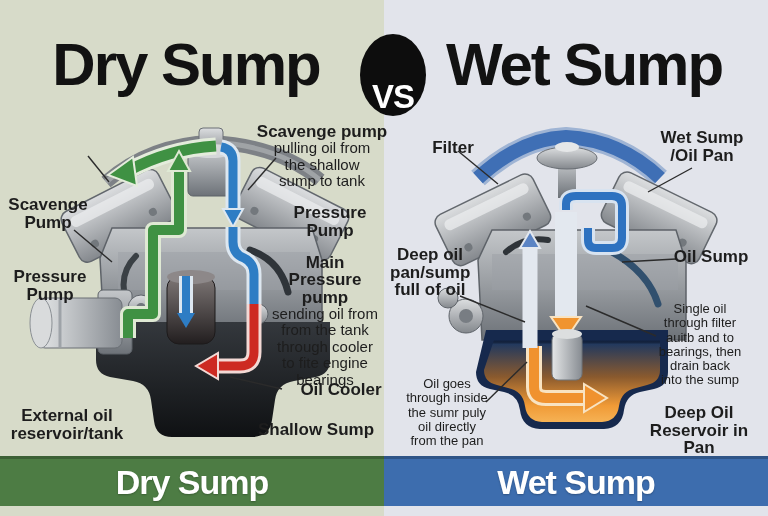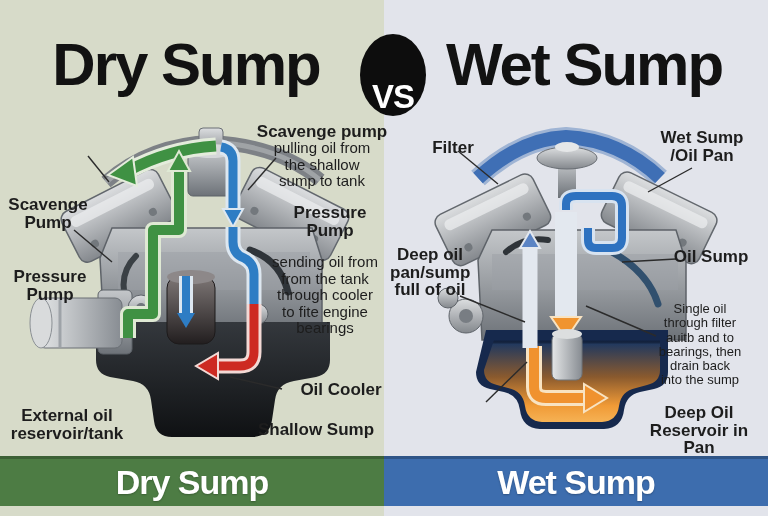--- a/index.html
+++ b/index.html
@@ -237,20 +237,22 @@
 Pump</div>
   <div class="note" style="left:252px;top:123px;width:140px;">
     <div class="t">Scavenge pump</div>
     <div class="b">pulling oil from
 the shallow
 sump to tank</div>
   </div>
   <div class="lbl lbl-bold" style="left:288px;top:204px;width:84px;">Pressure
 Pump</div>
   <div class="note" style="left:266px;top:254px;width:118px;">
+    <div class="t">Main
+Pressure pump</div>
     <div class="b">sending oil from
 from the tank
 through cooler
 to fite engine
 bearings</div>
   </div>
   <div class="lbl lbl-bold" style="left:299px;top:381px;width:84px;">Oil Cooler</div>
   <div class="lbl lbl-bold" style="left:8px;top:407px;width:118px;">External oil
 reservoir/tank</div>
   <div class="lbl lbl-bold" style="left:256px;top:421px;width:120px;">Shallow Sump</div>
@@ -261,20 +263,25 @@
   <div class="lbl lbl-bold" style="left:390px;top:246px;width:80px;">Deep oil
 pan/sump
 full of oil</div>
   <div class="lbl lbl-bold" style="left:670px;top:248px;width:82px;">Oil Sump</div>
   <div class="lbl lbl-small" style="left:648px;top:302px;width:104px;">Single oil
 through filter
 auitb and to
 bearings, then
 drain back
 into the sump</div>
+  <div class="lbl lbl-small" style="left:406px;top:377px;width:82px;">Oil goes
+through inside
+the sumr puly
+oil directly
+from the pan</div>
   <div class="lbl lbl-bold" style="left:638px;top:404px;width:122px;">Deep Oil
 Reservoir in Pan</div>
 
   <div class="banner banner-dry">
     <span>Dry Sump</span>
   </div>
   <div class="banner banner-wet">
     <span>Wet Sump</span>
   </div>
 

